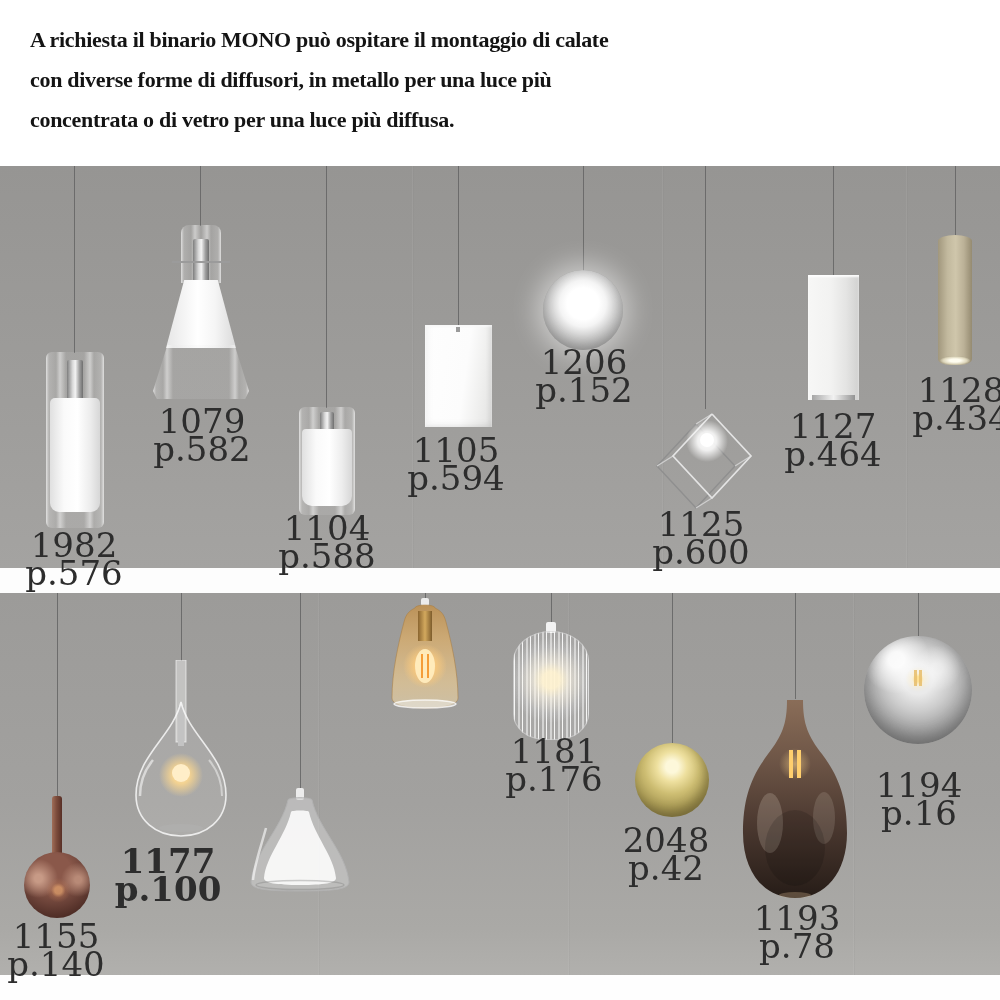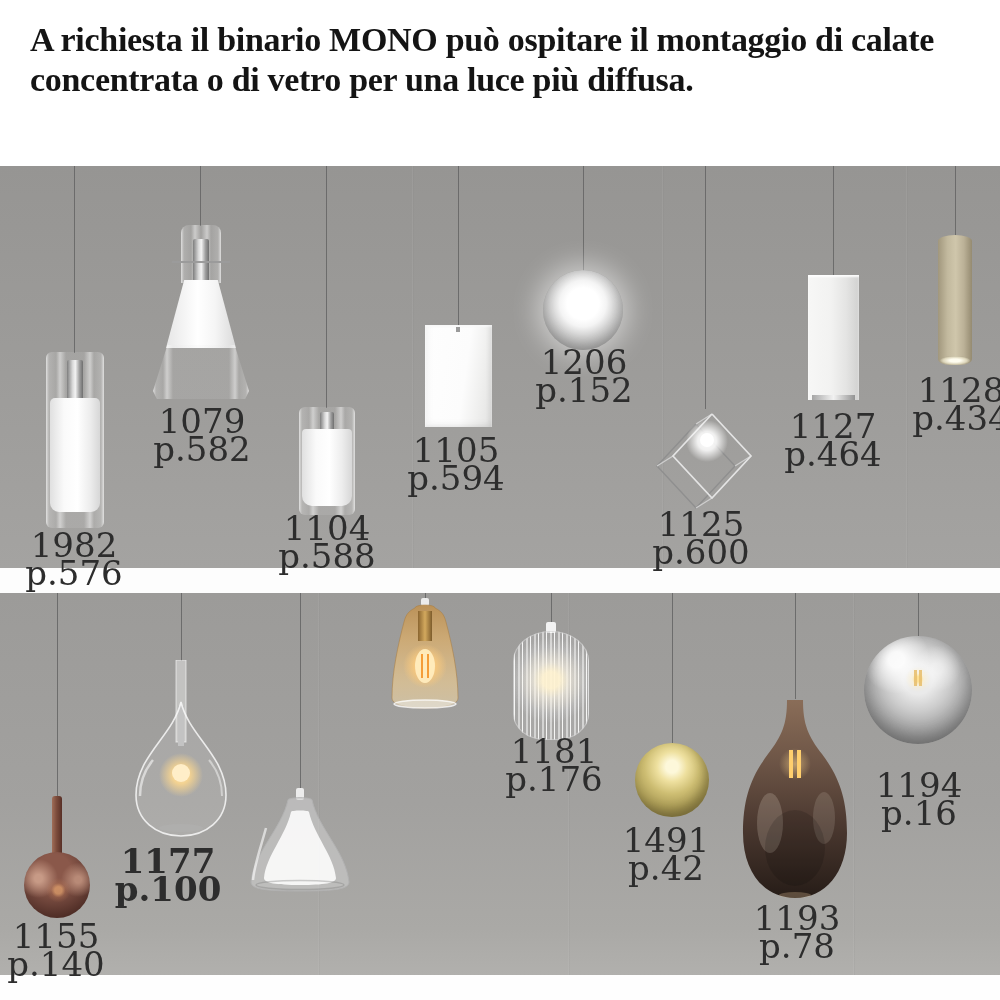--- a/index.html
+++ b/index.html
@@ -3,21 +3,21 @@
 <meta charset="utf-8">
 <style>
   html,body{margin:0;padding:0;}
   body{width:1000px;height:1000px;position:relative;overflow:hidden;background:#ffffff;
        font-family:"DejaVu Serif", serif;}
   .abs{position:absolute;}
 
   
   .header{position:absolute;left:30px;top:20px;width:960px;
           font-family:"Liberation Serif", serif;font-weight:bold;
-          font-size:34px;line-height:40px;color:#141414;letter-spacing:-0.3px;}
+          font-size:22px;line-height:40px;color:#141414;letter-spacing:-0.3px;}
   .header div{white-space:nowrap;}
 
   
   .band1{position:absolute;left:0;top:166px;width:1000px;height:402px;
          background:linear-gradient(180deg,#969593 0%,#9c9b99 45%,#a4a3a1 100%);}
   .band2{position:absolute;left:0;top:593px;width:1000px;height:382px;
          background:linear-gradient(180deg,#9c9b99 0%,#a2a19f 55%,#aaa9a6 88%,#b1b0ad 100%);}
   .gapband{position:absolute;left:0;top:568px;width:1000px;height:25px;background:#fdfdfd;}
   .footband{position:absolute;left:0;top:975px;width:1000px;height:25px;background:#fefefe;}
   .seam{position:absolute;top:0;bottom:0;width:2px;
@@ -104,20 +104,21 @@
   
   .capw{position:absolute;background:#ececec;border-radius:2px;}
 </style>
 </head>
 <body>
 
 <div class="page abs" style="left:0;top:0;width:1000px;height:1000px;">
 
   <div class="header">
     <div>A richiesta il binario MONO può ospitare il montaggio di calate</div>
+    <div>con diverse forme di diffusori, in metallo per una luce più</div>
     <div>concentrata o di vetro per una luce più diffusa.</div>
   </div>
 
   <div class="band1">
     <div class="seam" style="left:412px;"></div>
     <div class="seam" style="left:662px;"></div>
     <div class="seam" style="left:906px;"></div>
   </div>
 
   <div class="gapband"></div>
@@ -336,21 +337,21 @@
   </div>
   <div class="plabel" style="left:113px;top:847px;font-weight:bold;">
     <div>1177</div>
     <div>p.100</div>
   </div>
   <div class="plabel" style="left:499px;top:737px;">
     <div>1181</div>
     <div>p.176</div>
   </div>
   <div class="plabel" style="left:611px;top:826px;">
-    <div>1491</div>
+    <div>2048</div>
     <div>p.42</div>
   </div>
   <div class="plabel" style="left:742px;top:904px;">
     <div>1193</div>
     <div>p.78</div>
   </div>
   <div class="plabel" style="left:864px;top:771px;">
     <div>1194</div>
     <div>p.16</div>
   </div>

